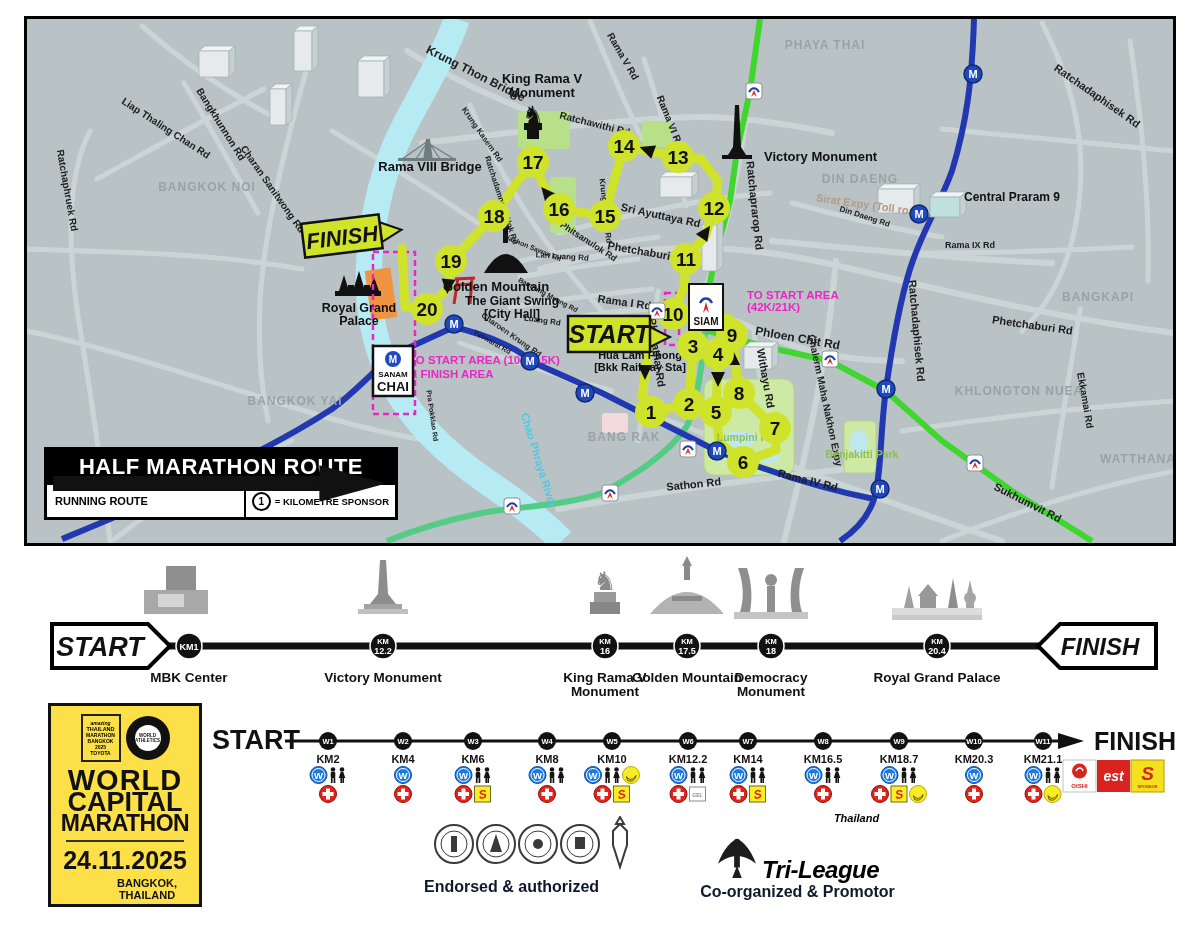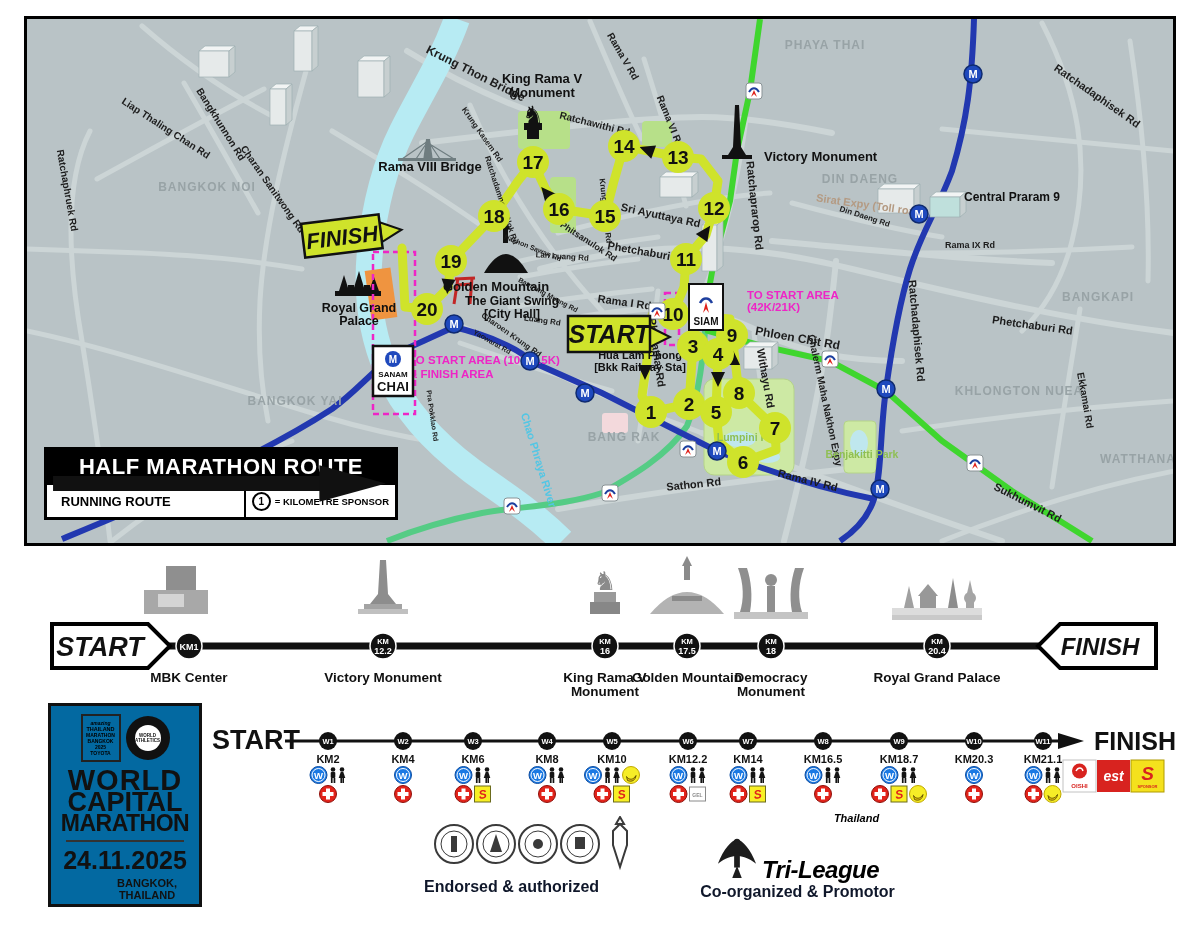--- a/index.html
+++ b/index.html
@@ -9,26 +9,26 @@
   svg text{font-family:"Liberation Sans",sans-serif;}
   .rd{fill:#1c1c1c;font-weight:700;}
   .area{fill:#98a3a6;font-weight:700;letter-spacing:1px;}
   .park{fill:#8fbf53;font-weight:700;}
   .note{fill:#ee25c6;font-weight:800;}
   .lm{fill:#101010;font-weight:800;}
   .legend{position:absolute;left:17px;top:428px;width:348px;border:3px solid #000;background:#fff;z-index:5;}
   .lg-title{background:#000;color:#fff;font-weight:900;font-size:22px;text-align:center;padding:4px 0 5px 0;letter-spacing:0.5px;}
   .lg-row{display:flex;align-items:center;height:32px;}
   .lg-left{display:flex;align-items:center;flex:1 1 auto;padding-left:8px;}
-  .lg-left span{font-weight:900;font-size:13px;margin-left:6px;white-space:nowrap;}
+  .lg-left span{font-weight:900;font-size:11px;white-space:nowrap;}
   .lg-right{display:flex;align-items:center;border-left:2px solid #000;height:100%;padding:0 6px;}
   .lg-circ{display:inline-block;width:15px;height:15px;border:2px solid #000;border-radius:50%;font-size:10px;font-weight:700;text-align:center;line-height:15px;}
   .lg-right span.t{font-weight:900;font-size:9.5px;margin-left:4px;white-space:nowrap;}
   .rowsvg{position:absolute;left:0;}
-  .logo-block{position:absolute;left:48px;top:703px;width:148px;height:190px;border:3px solid #111;background:#0369a1;text-align:center;padding-top:8px;}
+  .logo-block{position:absolute;left:48px;top:703px;width:148px;height:190px;border:3px solid #111;background:#fde047;text-align:center;padding-top:8px;}
   .badges{display:flex;justify-content:center;align-items:center;gap:5px;}
   .badge-thai{width:36px;height:44px;border:2px solid #222;font-weight:700;display:flex;flex-direction:column;justify-content:center;line-height:6px;}
   .badge-thai div{font-size:5px;}
   .badge-thai .bt0{font-style:italic;font-size:5px;}
   .badge-thai .bt1{font-size:5.5px;}
   .badge-wa{width:44px;height:44px;border-radius:50%;background:#111;display:flex;align-items:center;justify-content:center;}
   .badge-wa .inner{width:26px;height:26px;border-radius:50%;background:#fff;display:flex;flex-direction:column;align-items:center;justify-content:center;line-height:5px;}
   .badge-wa .inner div{font-size:4.5px;font-weight:900;color:#111;}
   .ev-title{margin-top:7px;font-weight:900;color:#111;}
   .ev-l1{font-size:29px;line-height:22px;letter-spacing:1px;}

